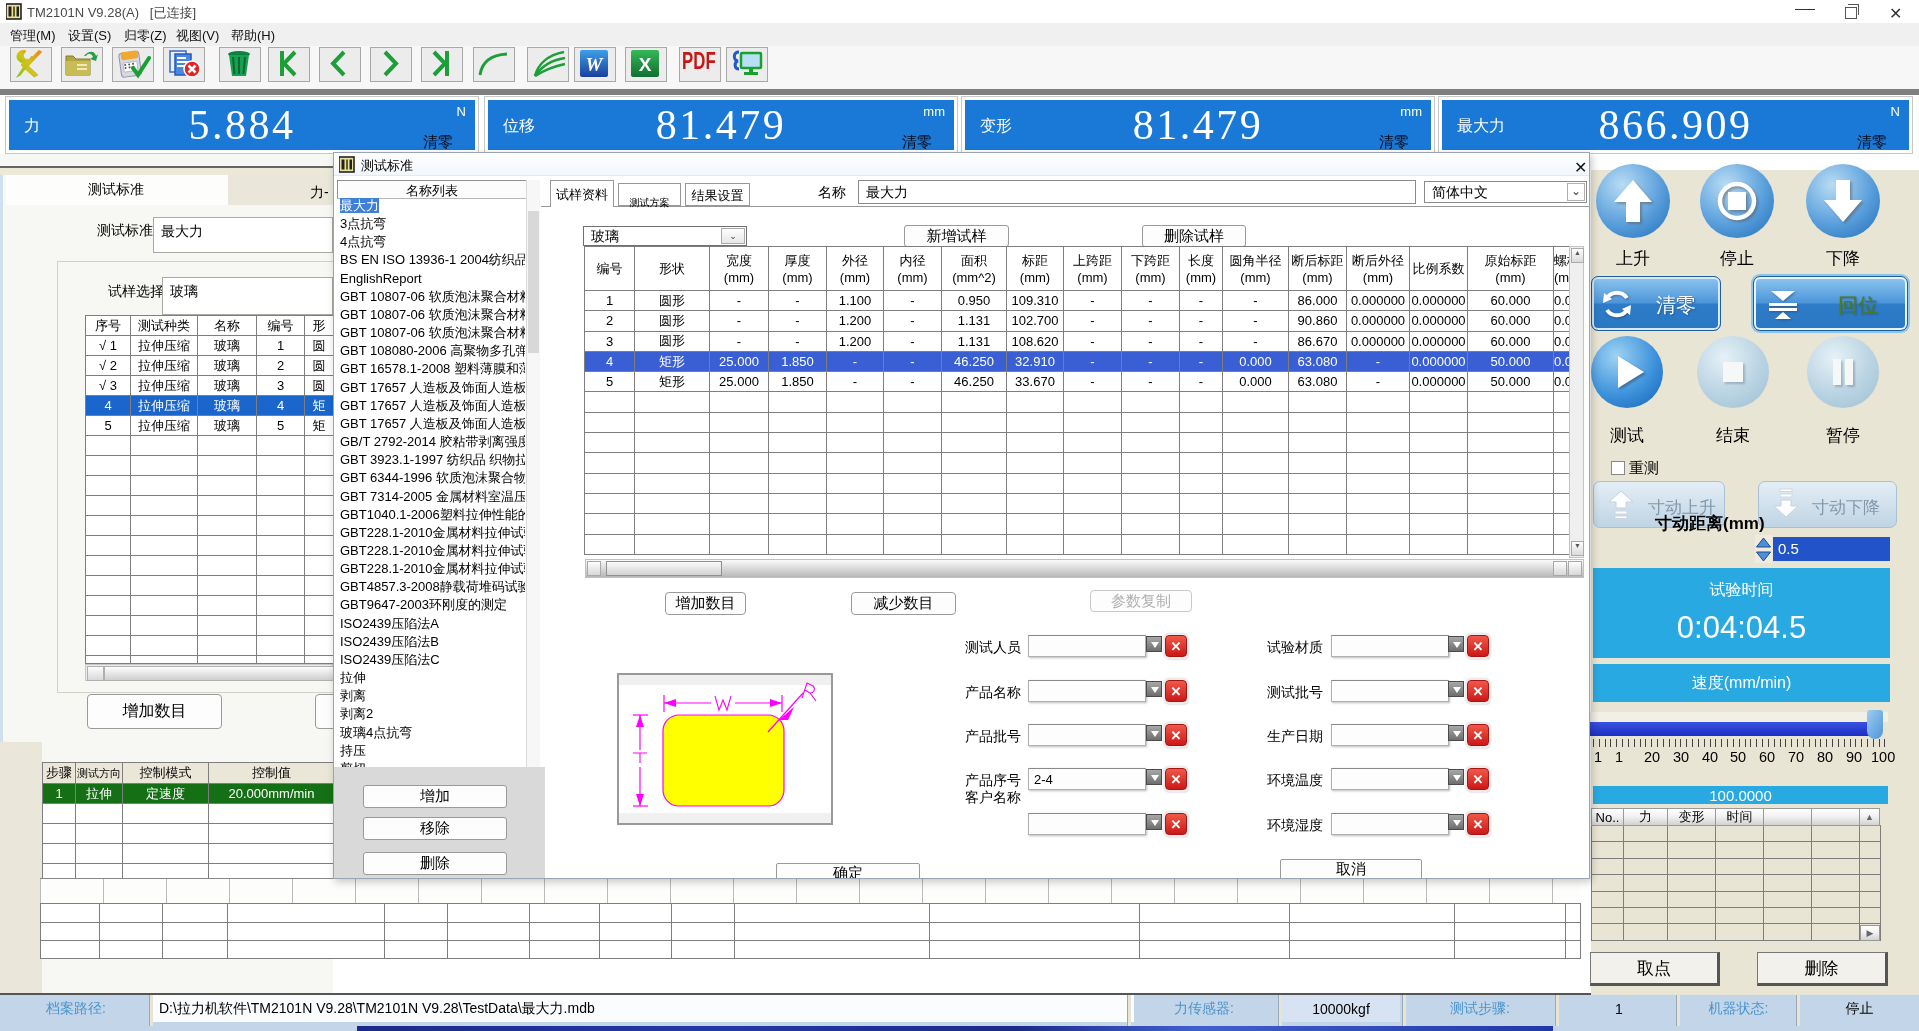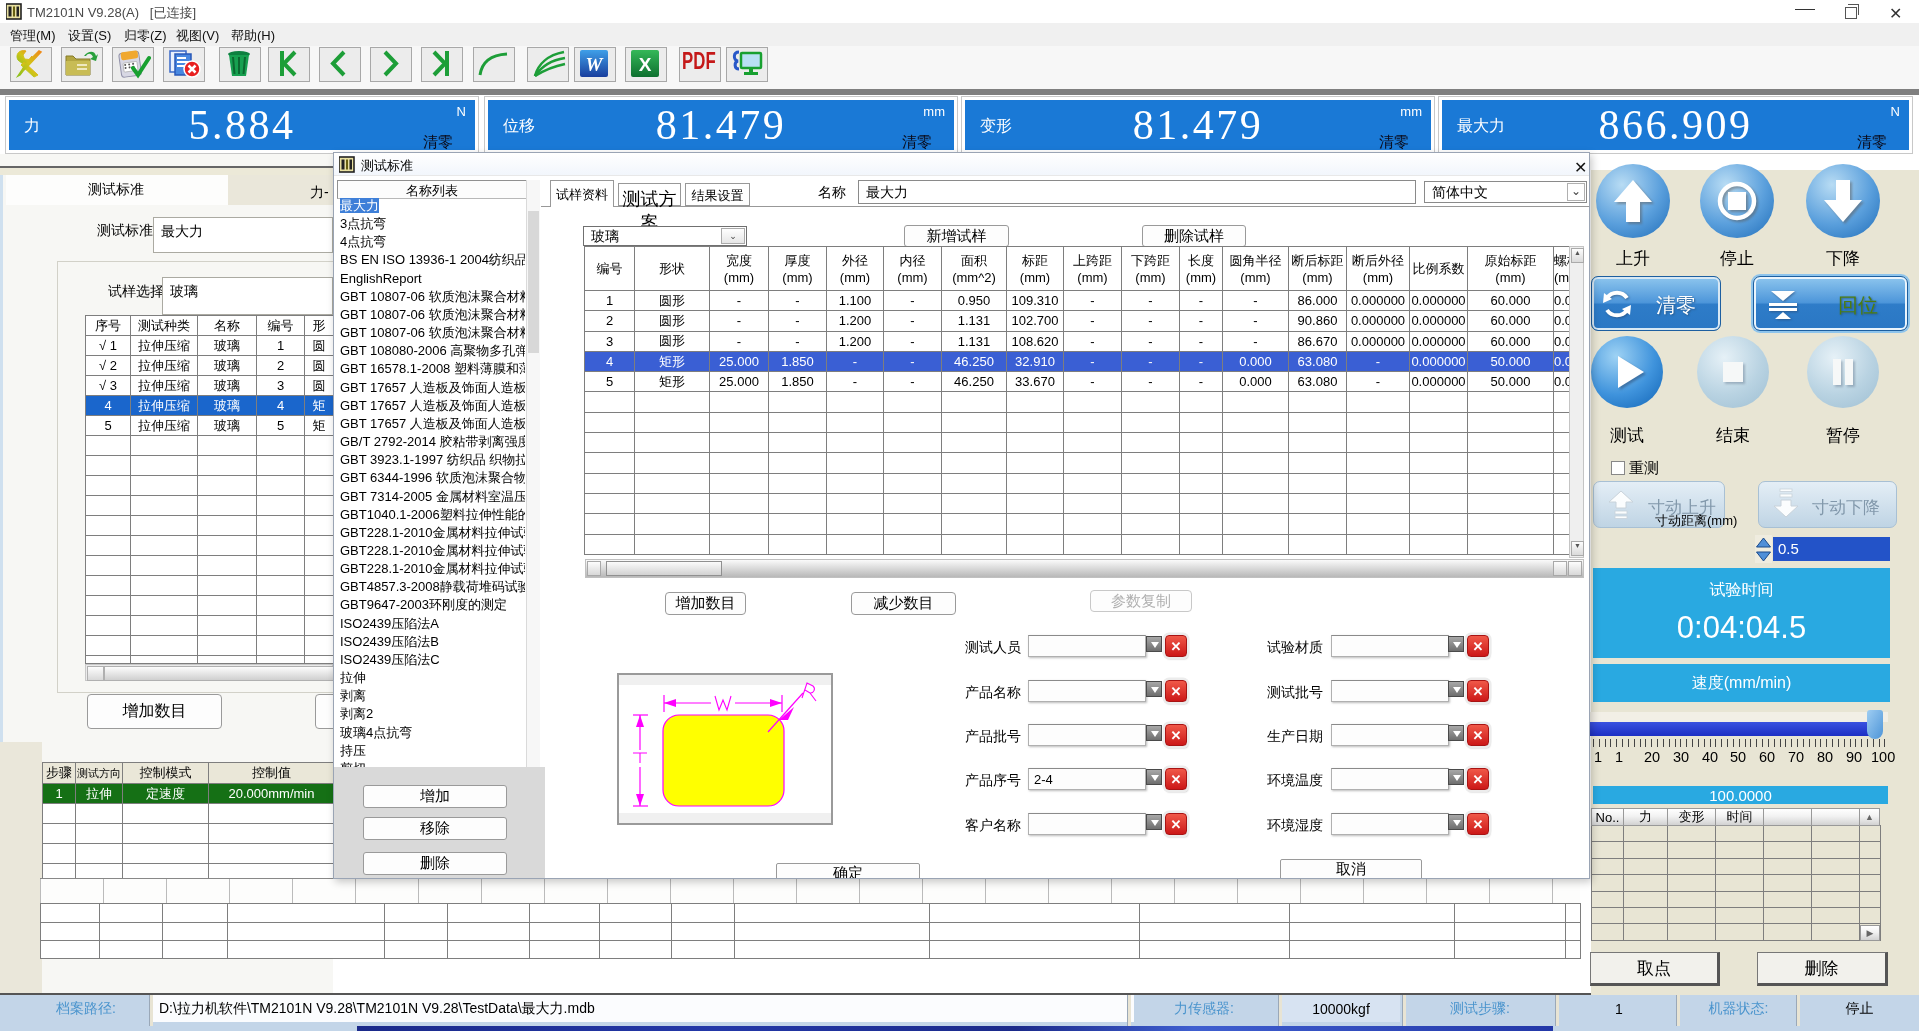--- a/index.html
+++ b/index.html
@@ -499,21 +499,21 @@
           <td></td>
           <td></td>
         </tr>
  </tbody>
     </table>
 </div>
 
 <div class="abs" id="statusbar"></div>
 <div id="statusparts">
  <div class="abs" style="left:0;top:993px;width:1919px;height:2px;background:#555"></div>
- <div class="seg seglab" style="left:12px;width:148px;top:995px">档案路径:</div>
+ <div class="seg seglab" style="left:2px;width:148px;top:995px">档案路径:</div>
  <div class="seg" style="left:153px;width:975px;top:995px;background:#fbfcfe;justify-content:flex-start;padding-left:6px">D:\拉力机软件\TM2101N V9.28\TM2101N V9.28\TestData\最大力.mdb</div>
  <div class="seg seglab" style="left:1131px;width:146px;top:995px">力传感器:</div>
  <div class="seg" style="left:1282px;width:118px;top:995px;background:#d7e3f2;color:#000">10000kgf</div>
  <div class="seg seglab" style="left:1407px;width:146px;top:995px">测试步骤:</div>
  <div class="seg" style="left:1561px;width:116px;top:995px;color:#000">1</div>
  <div class="seg" style="left:1680px;width:117px;top:995px;color:#4a94cd">机器状态:</div>
  <div class="seg" style="left:1800px;width:119px;top:995px;color:#000">停止</div>
  <div class="sep" style="left:150px;top:995px"></div>
  <div class="sep" style="left:1128px;top:995px"></div>
  <div class="sep" style="left:1279px;top:995px"></div>
@@ -595,21 +595,21 @@
       <rect x="11" y="29" width="12" height="2.5" fill="#fbfdfe" stroke="#c8d2da" stroke-width=".8"></rect>
     </svg>
  <svg class="abs" style="left:1769px;top:487px" width="34" height="34" viewBox="0 0 34 34">
       <path d="M17 30 L29 19 L22 19 L22 13 L12 13 L12 19 L5 19 Z" fill="#fbfdfe" stroke="#c8d2da" stroke-width="1"></path>
       <rect x="11" y="7" width="12" height="3" fill="#fbfdfe" stroke="#c8d2da" stroke-width=".8"></rect>
       <rect x="11" y="2" width="12" height="2.5" fill="#fbfdfe" stroke="#c8d2da" stroke-width=".8"></rect>
     </svg>
  <div class="abs" style="left:1648px;top:496px;font-size:17px;color:#8298ab">寸动上升</div>
  <div class="abs" style="left:1812px;top:496px;font-size:17px;color:#8298ab">寸动下降</div>
 
- <div class="abs" style="left:1655px;top:512px;font-size:13px;font-weight:normal">寸动距离(mm)</div>
+ <div class="abs" style="left:1655px;top:512px;font-size:17px;font-weight:bold">寸动距离(mm)</div>
  <div class="abs" style="left:1755px;top:535px;width:17px;height:28px;background:#efecdf"></div>
  <svg class="abs" style="left:1755px;top:536px" width="17" height="27" viewBox="0 0 17 27">
       <path d="M8.5 2 L15.5 11 L1.5 11 Z" fill="#4f8fd8" stroke="#1a4a8a" stroke-width="1"></path>
       <path d="M8.5 25 L15.5 16 L1.5 16 Z" fill="#4f8fd8" stroke="#1a4a8a" stroke-width="1"></path>
     </svg>
  <div class="abs" style="left:1773px;top:537px;width:117px;height:24px;background:#2353c8;color:#fff;font-size:15px;padding:3px 0 0 5px;box-sizing:border-box">0.5</div>
 
  <div class="cyanbar" style="left:1593px;top:568px;height:44px;font-size:16px">试验时间</div>
  <div class="cyanbar" style="left:1593px;top:603px;height:55px;font-size:31px;padding-bottom:6px;box-sizing:border-box">0:04:04.5</div>
  <div class="cyanbar" style="left:1593px;top:664px;height:38px;font-size:16px">速度(mm/min)</div>
@@ -771,21 +771,21 @@
  </div>
  <div class="abs" style="left:192px;top:27px;width:13px;height:587px;background:#f7f7f7;border-left:1px solid #dadada">
   <div class="abs" style="left:1px;top:31px;width:11px;height:142px;background:#d8d8d8"></div>
  </div>
  <div class="abs" style="left:0;top:614px;width:211px;height:113px;background:#d9d9d9"></div>
  <div class="btn" style="left:29px;top:632px;width:144px;height:23px;border-radius:3px">增加</div>
  <div class="btn" style="left:29px;top:664px;width:144px;height:23px;border-radius:3px">移除</div>
  <div class="btn" style="left:29px;top:699px;width:144px;height:23px;border-radius:3px">删除</div>
 
  <div class="abs" style="left:207px;top:53px;width:1048px;height:1px;background:#989898"></div>
- <div class="abs tc" style="left:284px;top:30px;width:63px;height:23px;border:1px solid #989898;font-size:18px;padding-top:3px;box-sizing:border-box;background:#fff">测试方案</div>
+ <div class="abs tc" style="left:284px;top:30px;width:63px;height:23px;border:1px solid #989898;font-size:10px;padding-top:12px;box-sizing:border-box;background:#fff">测试方案</div>
  <div class="abs tc" style="left:351px;top:30px;width:65px;height:23px;border:1px solid #989898;font-size:13px;padding-top:3px;box-sizing:border-box;background:#fff">结果设置</div>
  <div class="abs tc" style="left:216px;top:27px;width:64px;height:27px;border:1px solid #989898;border-bottom:0;font-size:13px;padding-top:5px;box-sizing:border-box;background:#fff">试样资料</div>
 
  <div class="abs" style="left:484px;top:31px;font-size:14px">名称</div>
  <div class="abs" style="left:524px;top:27px;width:558px;height:24px;border:1px solid #8a8a8a;box-sizing:border-box;font-size:14px;padding:3px 0 0 7px">最大力</div>
  <div class="abs" style="left:1090px;top:28px;width:163px;height:22px;border:1px solid #8a8a8a;box-sizing:border-box;font-size:14px;padding:2px 0 0 7px;background:#fff">简体中文
    <div class="abs" style="right:1px;top:1px;width:18px;height:18px;background:#fff;border:1px solid #b0b0b0;text-align:center;font-size:12px;color:#444;box-sizing:border-box;line-height:14px">⌄</div>
  </div>
 
  <div class="abs" style="left:249px;top:73px;width:164px;height:20px;border:1px solid #707070;box-sizing:border-box;font-size:14px;padding:1px 0 0 7px;background:#fff">玻璃
@@ -1124,21 +1124,21 @@
     <path d="M14 78 L28 78 M21 78 L21 88"></path>
     <path d="M183 23 L188 8 L194 11 A4 4 0 0 1 191 18 L186 15 M191 18 L197 26"></path>
    </g>
   </svg>
  </div>
  <div id="dlgform" class="abs" style="left:0;top:0;font-size:14px">
   <div class="abs" style="left:631px;top:486px;width:56px;text-align:right">测试人员</div>
   <div class="abs" style="left:631px;top:531px;width:56px;text-align:right">产品名称</div>
   <div class="abs" style="left:631px;top:575px;width:56px;text-align:right">产品批号</div>
   <div class="abs" style="left:631px;top:619px;width:56px;text-align:right">产品序号</div>
-  <div class="abs" style="left:631px;top:664px;width:56px;">客户名称</div>
+  <div class="abs" style="left:631px;top:636px;width:56px;">客户名称</div>
   <div class="abs" style="left:933px;top:486px;width:56px;text-align:right">试验材质</div>
   <div class="abs" style="left:933px;top:531px;width:56px;text-align:right">测试批号</div>
   <div class="abs" style="left:933px;top:575px;width:56px;text-align:right">生产日期</div>
   <div class="abs" style="left:933px;top:619px;width:56px;text-align:right">环境温度</div>
   <div class="abs" style="left:933px;top:664px;width:56px;text-align:right">环境湿度</div>
   <div class="combo" style="left:694px;top:482px"></div>
       <div class="dd" style="left:812px;top:483px"></div>
       <div class="xbtn" style="left:831px;top:482px">✕</div>
   <div class="combo" style="left:694px;top:527px"></div>
       <div class="dd" style="left:812px;top:528px"></div>

